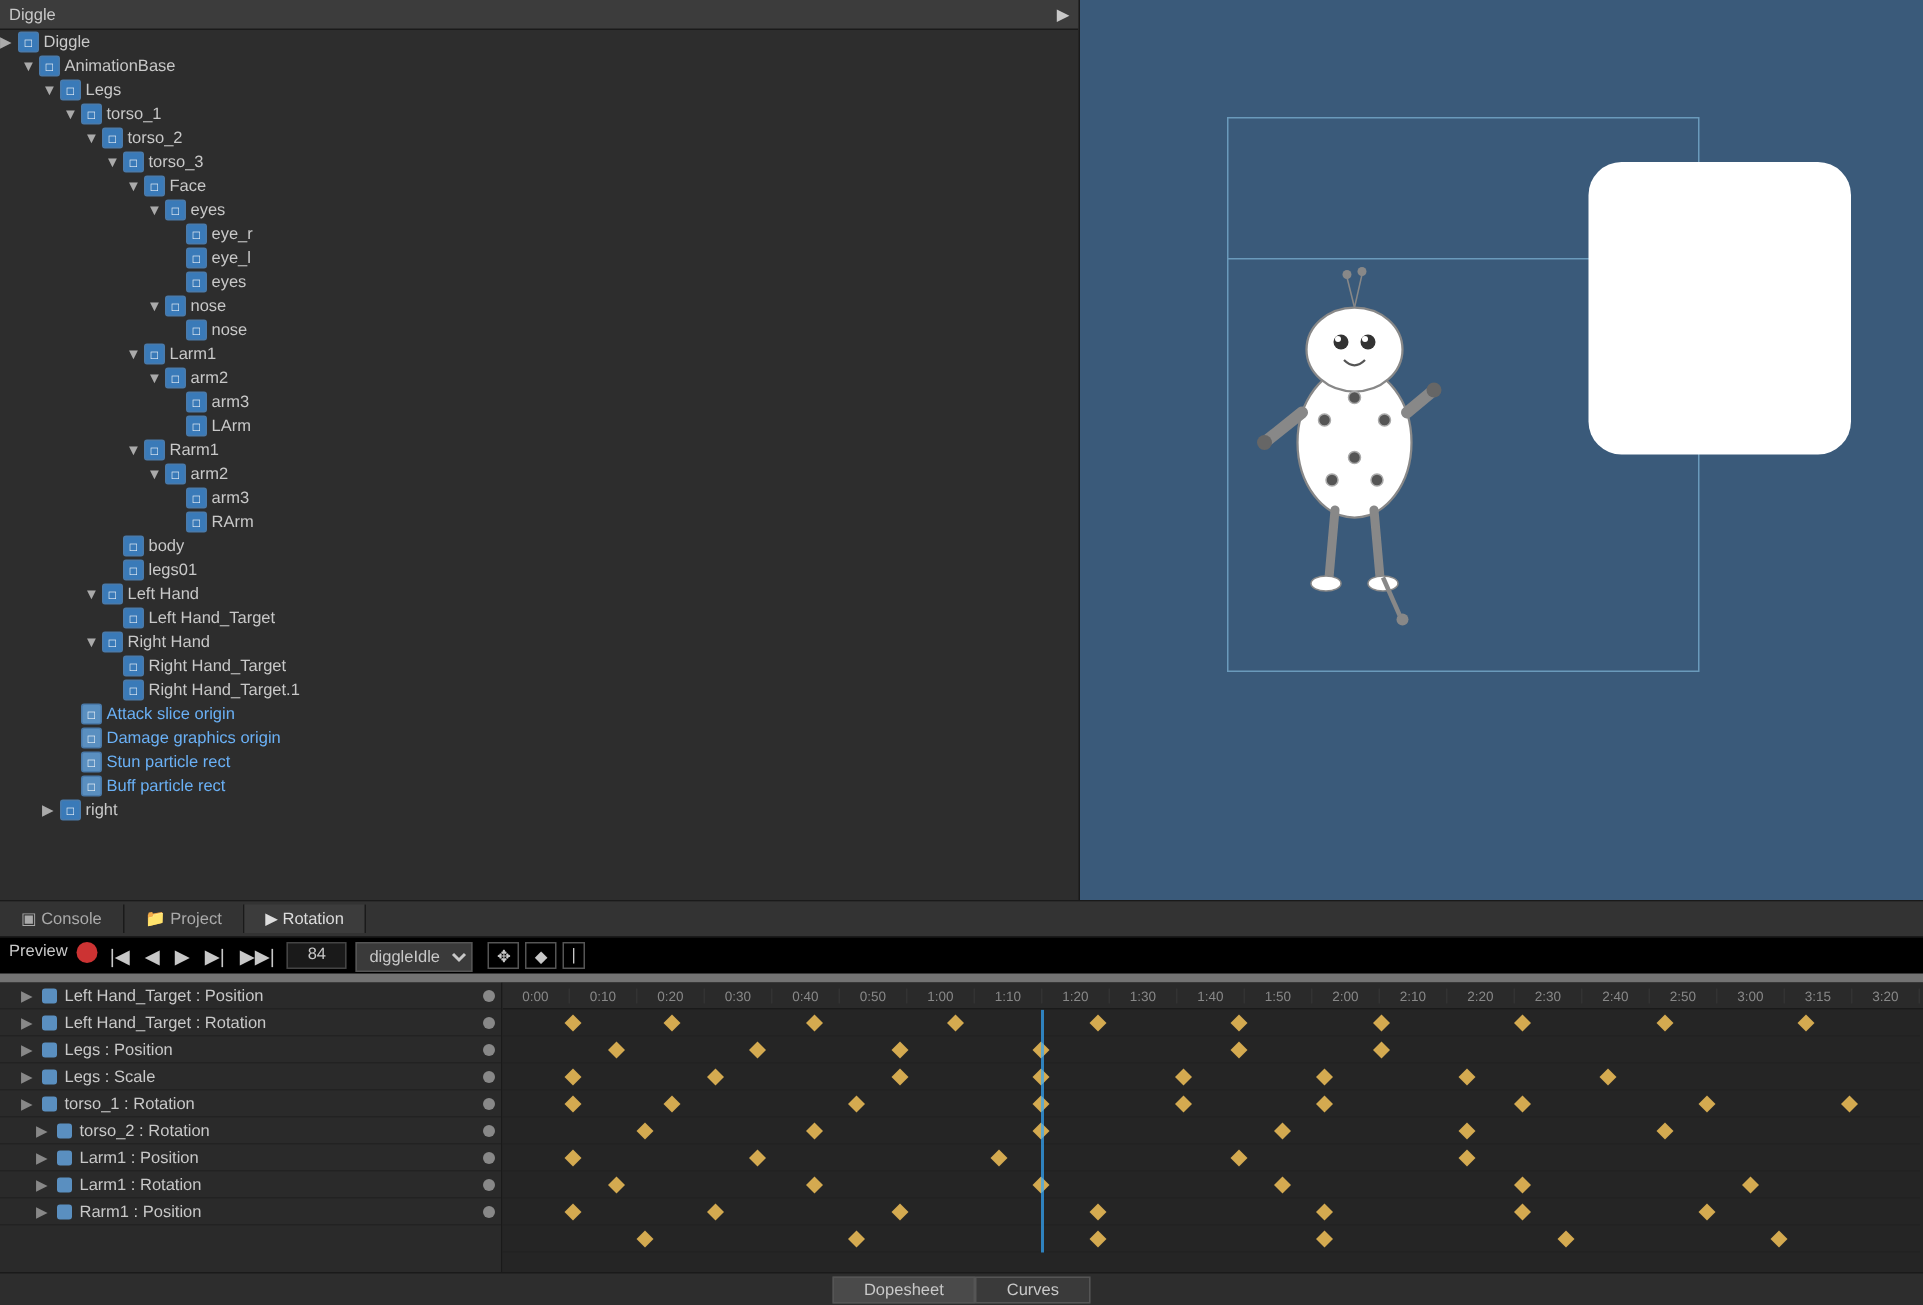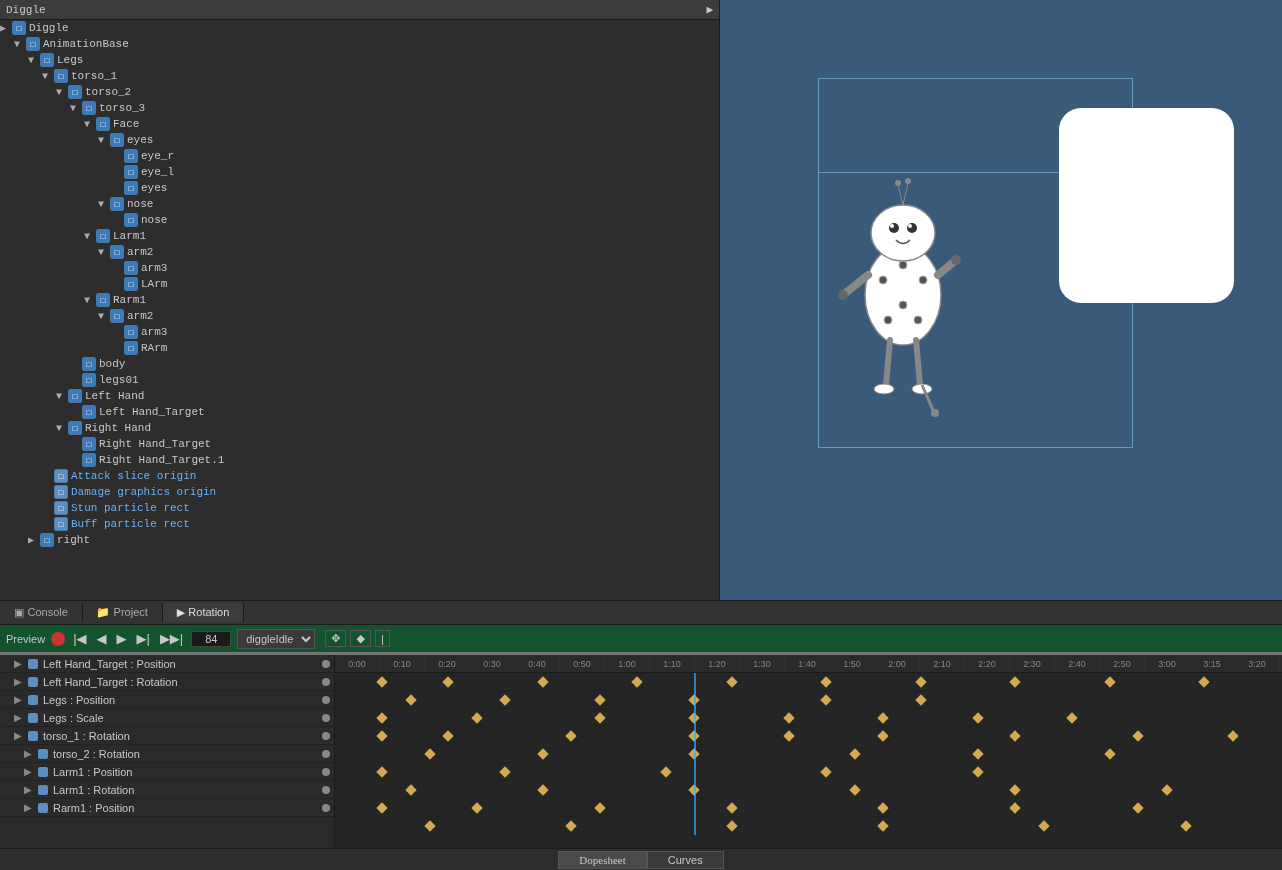--- a/index.html
+++ b/index.html
@@ -2,40 +2,40 @@
 <html><head>
   <meta charset="utf-8">
   <style>
     * { margin: 0; padding: 0; box-sizing: border-box; }
     body { width: 1282px; height: 870px; background: #2a2a2a; font-family: 'Segoe UI', Arial, sans-serif; font-size: 12px; color: #c8c8c8; overflow: hidden; display: flex; flex-direction: column; }
 
     
     .main-area { display: flex; flex: 1; overflow: hidden; }
 
     
-    .hierarchy { width: 720px; background: #2d2d2d; border-right: 1px solid #1a1a1a; overflow-y: auto; overflow-x: hidden; font-family: Liberation Mono, monospace; }
+    .hierarchy { width: 720px; background: #2d2d2d; border-right: 1px solid #1a1a1a; overflow-y: auto; overflow-x: hidden; }
     .hierarchy-header { background: #3c3c3c; padding: 3px 6px; border-bottom: 1px solid #1a1a1a; display: flex; align-items: center; justify-content: space-between; }
     .hierarchy-header span { font-size: 11px; color: #c8c8c8; }
     .tree-item { display: flex; align-items: center; padding: 1px 0; cursor: pointer; white-space: nowrap; }
     .tree-item .indent { display: inline-block; }
     .tree-item .arrow { width: 12px; display: inline-block; color: #aaa; font-size: 10px; }
     .tree-item .cube-icon { display: inline-block; width: 14px; height: 14px; background: #5a8fc0; border: 1px solid #4a7aaa; margin-right: 3px; font-size: 8px; color: white; text-align: center; line-height: 14px; border-radius: 2px; }
     .tree-item .label { font-size: 11px; color: #c8c8c8; }
     .tree-item.colored .label { color: #6ab0f5; }
 
     
     .viewport { flex: 1; background: #3a5a7a; position: relative; overflow: hidden; }
     .viewport-inner { width: 100%; height: 100%; position: relative; }
 
     
     .bottom-panel { height: 270px; background: #2a2a2a; border-top: 1px solid #1a1a1a; display: flex; flex-direction: column; }
     .tabs-bar { display: flex; align-items: center; background: #333; height: 24px; border-bottom: 1px solid #1a1a1a; }
     .tab { padding: 3px 14px; font-size: 11px; color: #aaa; cursor: pointer; border-right: 1px solid #1a1a1a; }
     .tab.active { background: #3c3c3c; color: #ddd; }
-    .anim-toolbar { display: flex; align-items: center; background: #14532d; padding: 3px 6px; border-bottom: 3px solid #737373; gap: 6px; height: 30px; }
+    .anim-toolbar { display: flex; background: #000000; padding: 3px 6px; border-bottom: 6px solid #737373; gap: 6px; height: 30px; }
     .anim-toolbar .preview-label { font-size: 11px; color: #c8c8c8; }
     .record-btn { width: 14px; height: 14px; background: #cc3333; border-radius: 50%; border: none; cursor: pointer; }
     .transport-btn { background: none; border: none; color: #c8c8c8; cursor: pointer; font-size: 13px; padding: 0 2px; }
     .frame-display { background: #1a1a1a; color: #c8c8c8; border: 1px solid #444; padding: 1px 6px; font-size: 11px; width: 40px; text-align: center; }
     .dropdown-select { background: #3a3a3a; color: #c8c8c8; border: 1px solid #555; padding: 1px 4px; font-size: 11px; height: 20px; }
     .anim-tools { display: flex; gap: 4px; margin-left: 4px; }
     .anim-tool-btn { background: none; border: 1px solid #555; color: #c8c8c8; font-size: 11px; padding: 1px 5px; cursor: pointer; }
 
     .anim-content { display: flex; flex: 1; overflow: hidden; }
     .anim-tracks { width: 335px; background: #2a2a2a; overflow-y: auto; border-right: 1px solid #1a1a1a; }
@@ -46,21 +46,21 @@
     .track-dot { width: 8px; height: 8px; background: #888; border-radius: 50%; margin-left: auto; }
 
     .timeline-area { flex: 1; overflow-x: auto; overflow-y: auto; position: relative; background: #252525; }
     .timeline-header { height: 18px; background: #2a2a2a; border-bottom: 1px solid #1a1a1a; display: flex; align-items: center; position: sticky; top: 0; z-index: 10; }
     .timeline-tick { font-size: 9px; color: #888; min-width: 45px; text-align: center; border-right: 1px solid #333; height: 100%; display: flex; align-items: center; justify-content: center; }
     .timeline-track-row { height: 18px; border-bottom: 1px solid #222; display: flex; align-items: center; position: relative; }
     .keyframe-diamond { width: 8px; height: 8px; background: #d4aa50; transform: rotate(45deg); position: absolute; }
 
     .bottom-buttons { display: flex; justify-content: center; align-items: center; height: 22px; background: #2d2d2d; border-top: 1px solid #1a1a1a; gap: 0; }
     .mode-btn { padding: 2px 20px; font-size: 11px; color: #c8c8c8; background: #3a3a3a; border: 1px solid #555; cursor: pointer; }
-    .mode-btn.active { background: #4a4a4a; font-family: Liberation Serif, serif; }
+    .mode-btn.active { background: #4a4a4a; }
 
     
     ::-webkit-scrollbar { width: 8px; height: 8px; }
     ::-webkit-scrollbar-track { background: #1a1a1a; }
     ::-webkit-scrollbar-thumb { background: #555; border-radius: 4px; }
 
     .hierarchy-scroll { height: calc(100% - 24px); overflow-y: auto; overflow-x: hidden; }
   </style>
 </head>
 <body>

